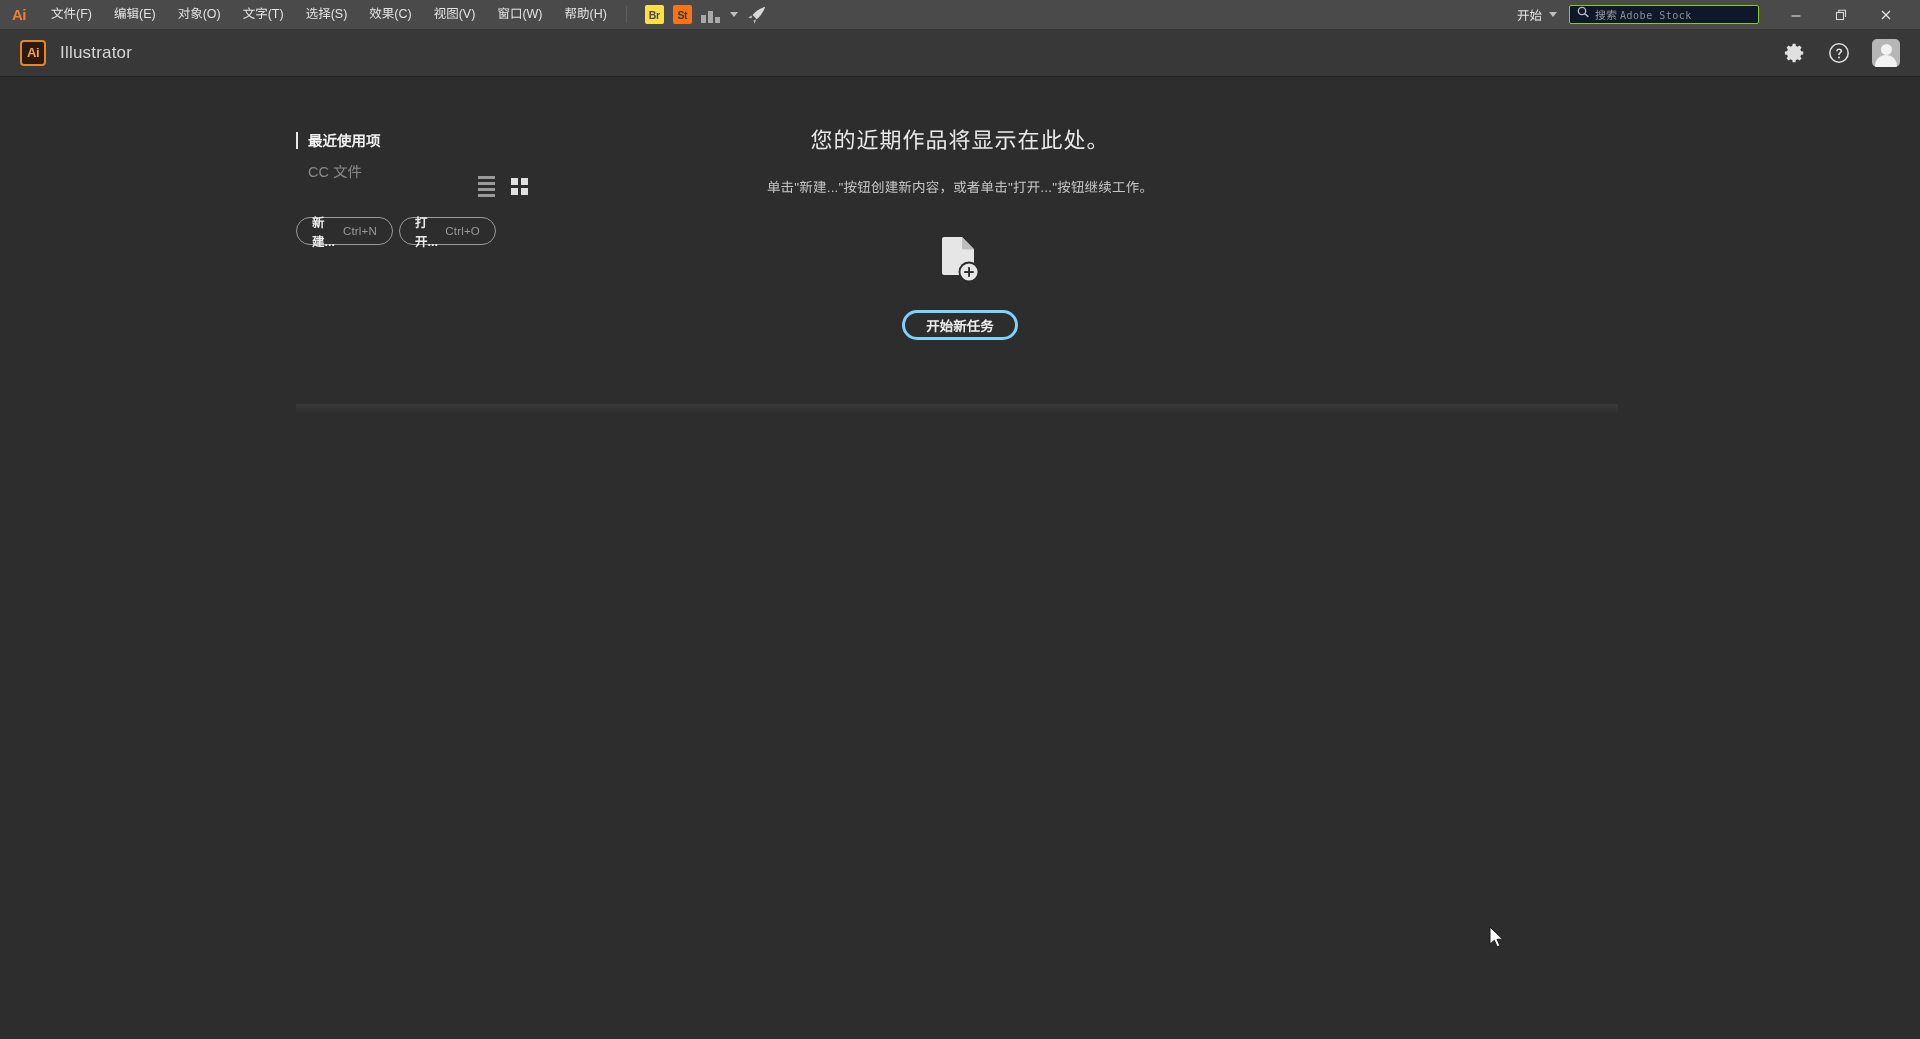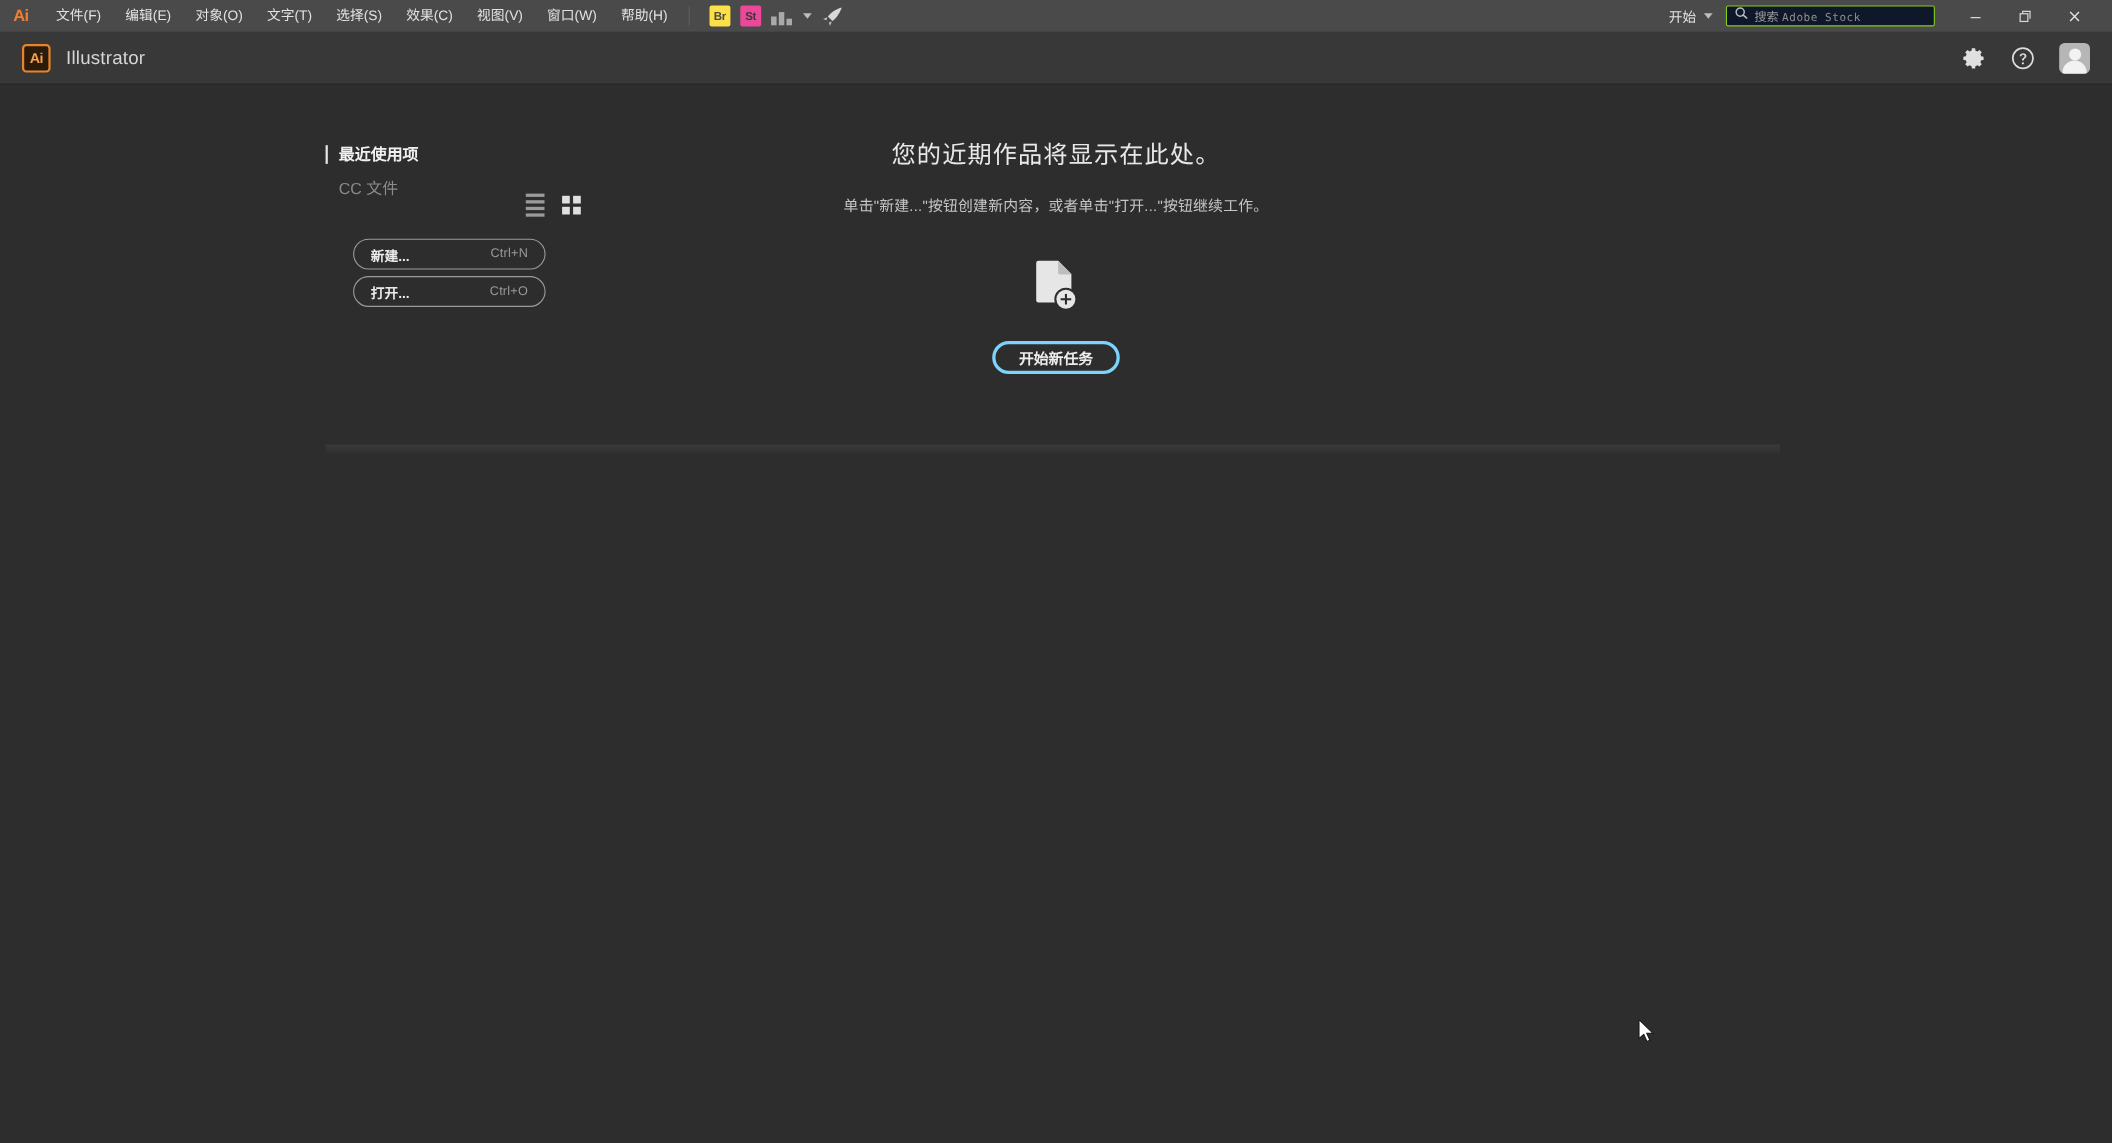--- a/index.html
+++ b/index.html
@@ -68,21 +68,21 @@
   }
   .mb-icons {
     display: flex;
     align-items: center;
     gap: 9px;
     margin-left: 10px;
   }
   .mb-badge {
     width: 19px; height: 19px;
     border-radius: 2px;
-    background: #ec4899;
+    background: #f97316;
     color: #3a3a3a;
     font-size: 10.5px;
     font-weight: bold;
     display: flex; align-items: center; justify-content: center;
     letter-spacing: -0.3px;
   }
   .mb-badge.dim { background: #fde047; color: #4a4a4a; }
   .mb-lib {
     width: 20px; height: 17px;
     display: flex; align-items: flex-end; gap: 2px;
@@ -464,21 +464,21 @@
     </div>
 
     <div class="rail">
       <div class="rail-link active">
         <span>最近使用项</span>
       </div>
       <div class="rail-link idle">
         <span>CC 文件</span>
       </div>
 
-      <div style="margin-top:32px; display:flex; flex-direction:column; gap:6px;align-items:flex-end;">
+      <div style="margin-top:32px; display:flex; flex-direction:row; gap:6px;">
         <div class="pill">
           <span class="lbl">新建...</span>
           <span class="kbd">Ctrl+N</span>
         </div>
         <div class="pill">
           <span class="lbl">打开...</span>
           <span class="kbd">Ctrl+O</span>
         </div>
       </div>
     </div>

